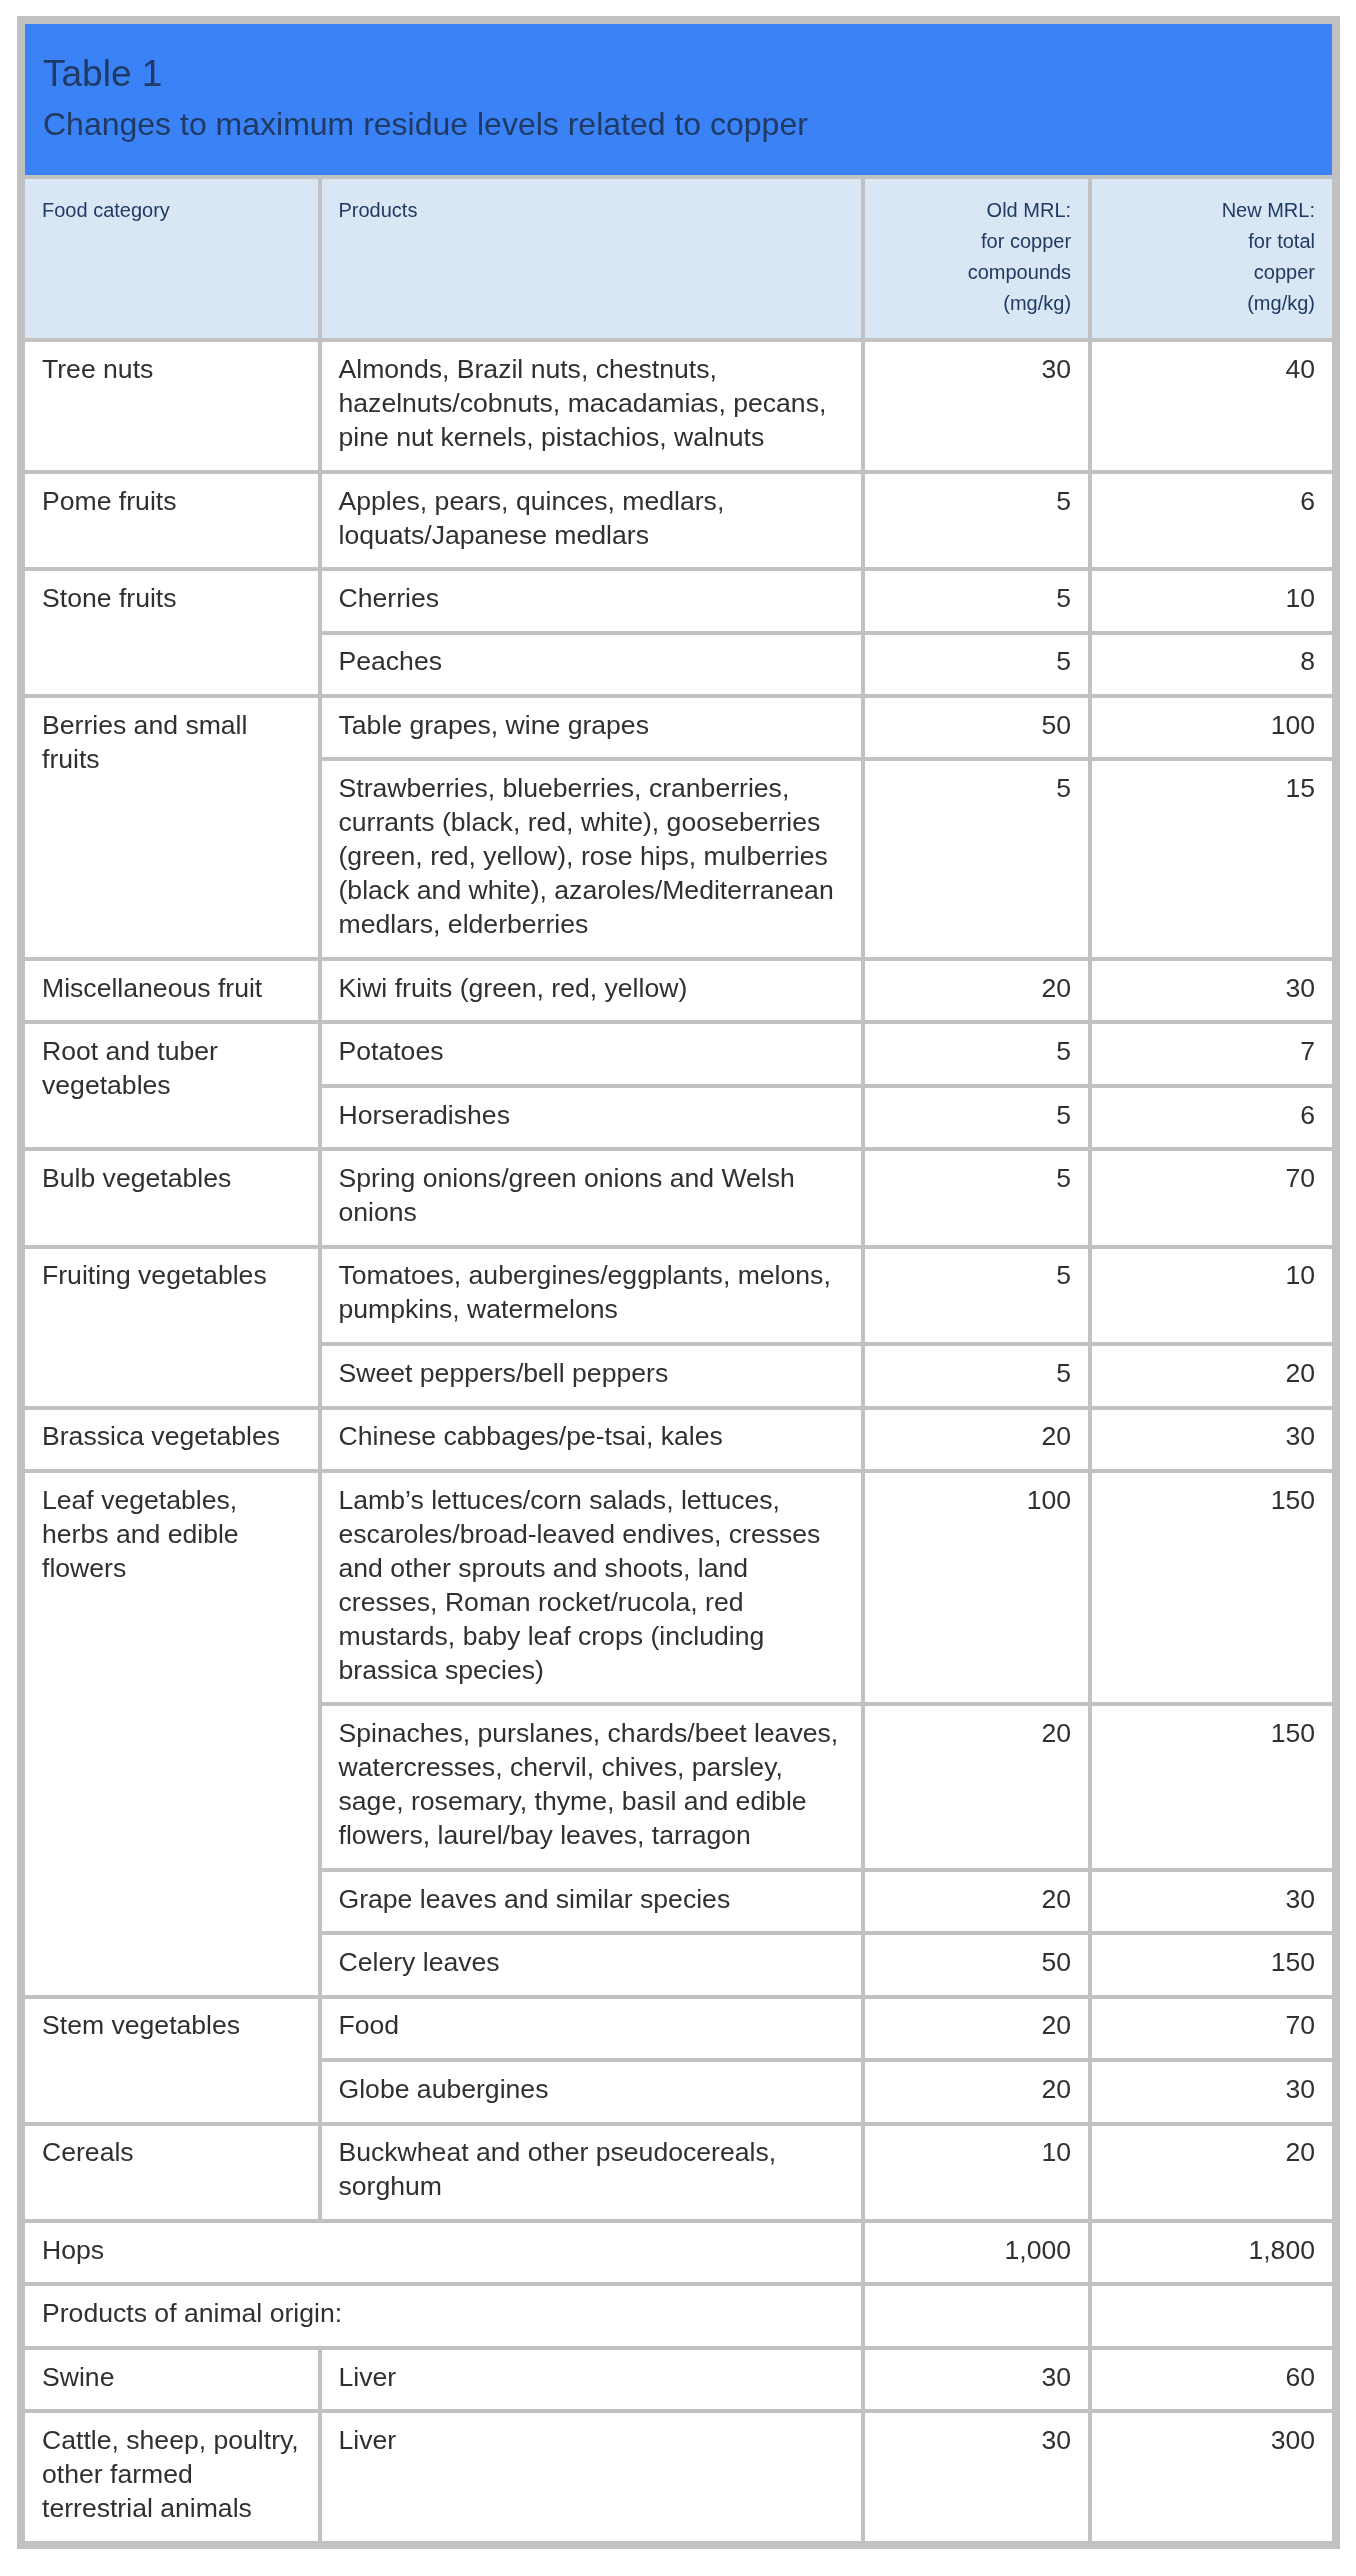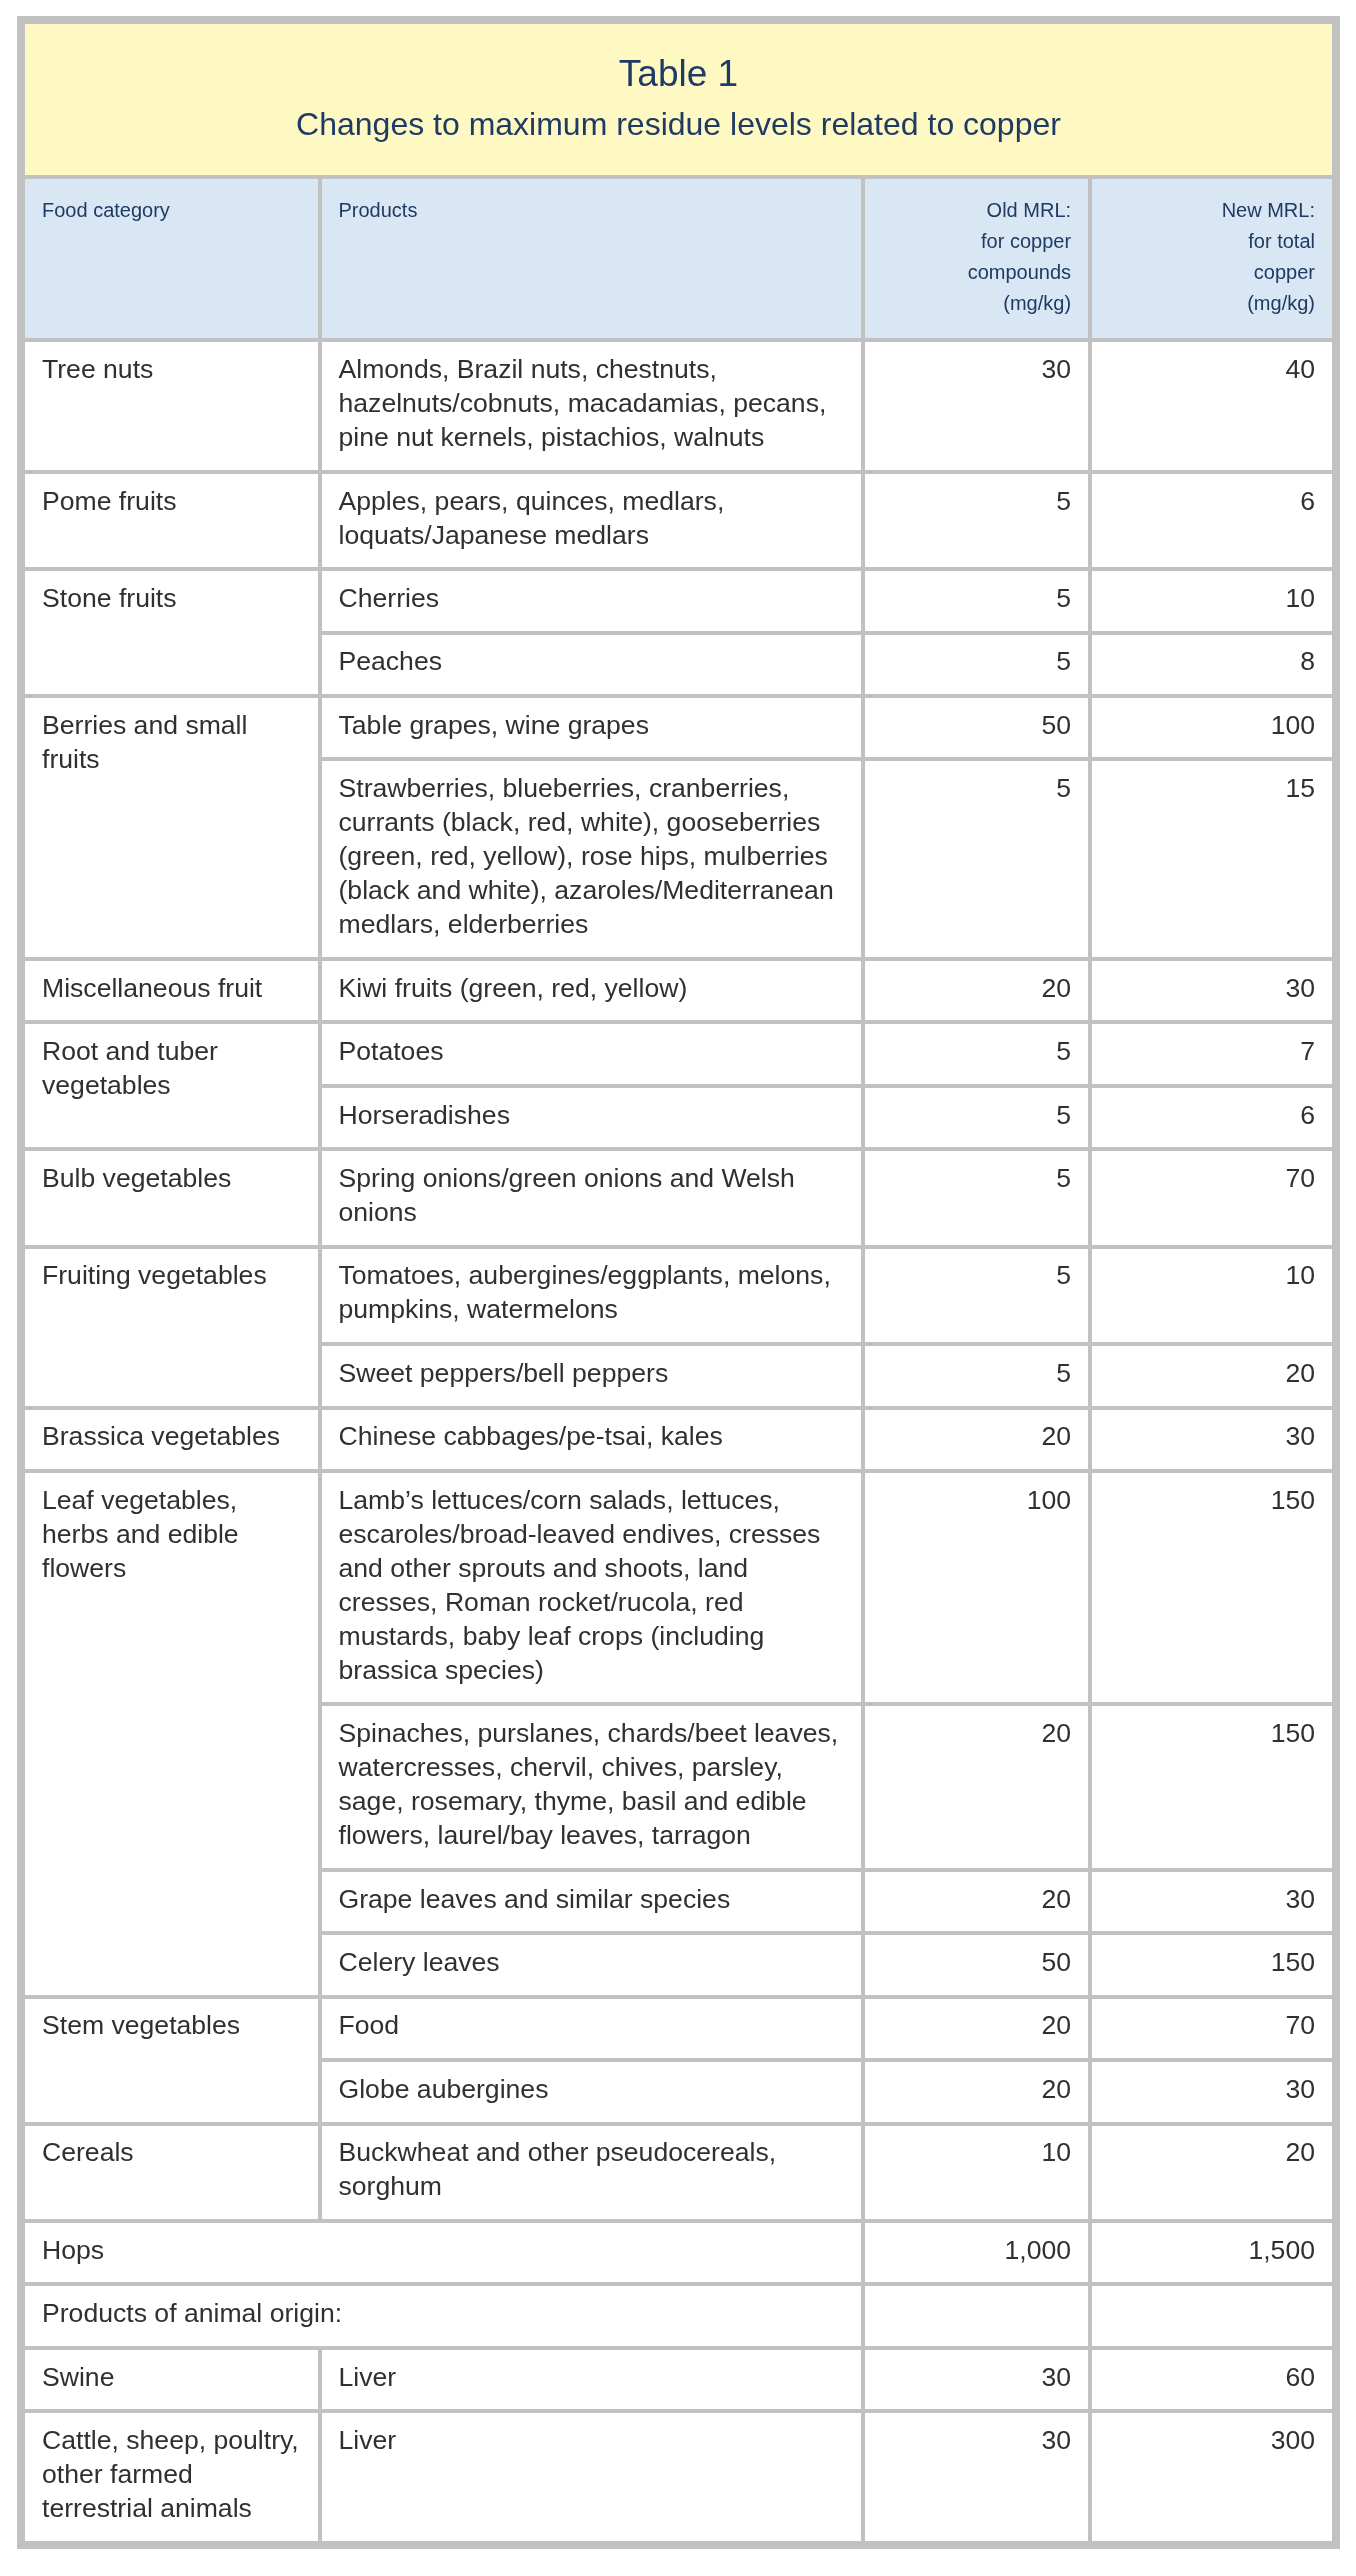--- a/index.html
+++ b/index.html
@@ -21,22 +21,21 @@
     border: 8.5px solid #c1c1c1;
   }
   table.mrl td, table.mrl th {
     border: 4.8px solid #c1c1c1;
     vertical-align: top;
     box-sizing: border-box;
     word-wrap: break-word;
   }
   
   td.title-cell {
-    background: #fef9c3;
-    text-align: center;
+    background: #3b82f6;
     padding: 25.4px 18px 30px 18px;
   }
   .title-line1 {
     color: #1f3a63;
     font-size: 37px;
     line-height: 1.3;
   }
   .title-line2 {
     color: #1f3a63;
     font-size: 32px;
@@ -206,21 +205,21 @@
         </tr>
         <tr>
           <td class="category">Cereals</td>
           <td class="products">Buckwheat and other pseudocereals, sorghum</td>
           <td class="value">10</td>
           <td class="value">20</td>
         </tr>
         <tr>
           <td class="category" colspan="2">Hops</td>
           <td class="value">1,000</td>
-          <td class="value">1,500</td>
+          <td class="value">1,800</td>
         </tr>
         <tr>
           <td class="category" colspan="2">Products of animal origin:</td>
           <td class="value"></td>
           <td class="value"></td>
         </tr>
         <tr>
           <td class="category">Swine</td>
           <td class="products">Liver</td>
           <td class="value">30</td>

